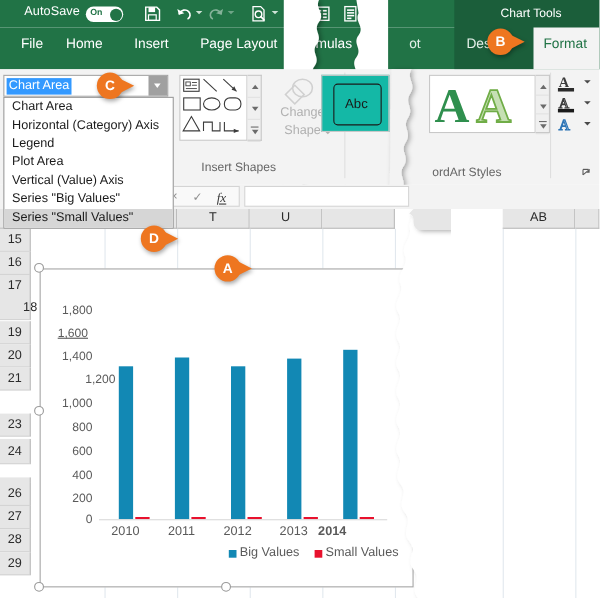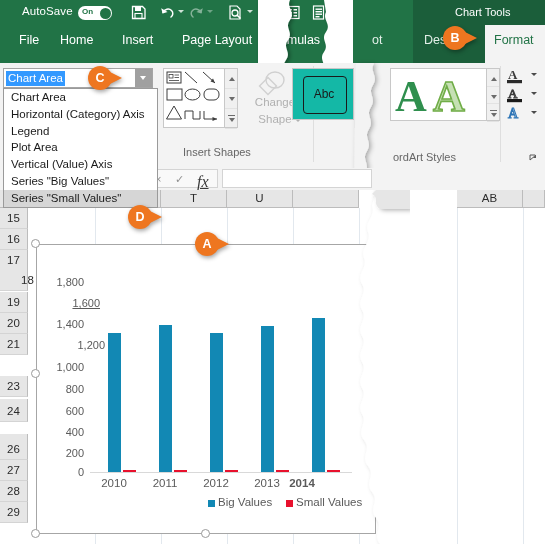--- a/index.html
+++ b/index.html
@@ -315,21 +315,21 @@
       </defs>
     <path filter="url(#sh2)" fill="#f3f3f3" d="M18 63 L36 63
       C 31 72 41 76 35 85 C 29 94 39 98 33 107 C 27 116 37 120 31 129
       C 25 138 35 142 29 151 C 23 160 33 164 27 173 L 25 190 L 16 190 Z"></path>
   </svg>
 
   <div class="fbar"></div>
   <div class="fb-btns">
     <span class="fb-ic" style="left:4px;">×</span>
     <span class="fb-ic" style="left:24px;">✓</span>
-    <span class="fb-ic" style="left:46px;font-style:italic;font-family:'Liberation Serif',serif;font-size:16px;color:#3a3a3a;text-decoration:underline;">fx</span>
+    <span class="fb-ic" style="left:46px;font-style:italic;font-family:'Liberation Serif',serif;font-size:12px;color:#3a3a3a;text-decoration:underline;">fx</span>
   </div>
   <div class="fb-input"></div>
 
   <div class="sheet">
 
     <div class="colhdr" style="left:0;width:29px;"></div>
     <div class="colhdr" style="left:29px;width:66px;"></div>
     <div class="colhdr" style="left:95px;width:66px;"></div>
     <div class="colhdr" style="left:161px;width:66px;">T</div>
     <div class="colhdr" style="left:227px;width:66px;">U</div>
@@ -359,21 +359,21 @@
     <div class="gridline-v" style="left:293px;top:18px;height:336px;"></div>
     <div class="gridline-v" style="left:359px;top:18px;height:336px;"></div>
     <div class="gridline-v" style="left:391px;top:18px;height:336px;"></div>
     <div class="gridline-v" style="left:457px;top:18px;height:336px;"></div>
     <div class="gridline-v" style="left:523px;top:18px;height:336px;"></div>
 
     <div class="chartobj">
       <div class="chart-border"></div>
 
       <div class="ylab" style="left:0;width:48px;top:32px;">1,800</div>
-      <div class="ylab" style="left:0;width:64px;top:53px;text-decoration:underline;">1,600</div>
+      <div class="ylab" style="left:0;width:44px;top:53px;text-decoration:underline;">1,600</div>
       <div class="ylab" style="left:0;width:48px;top:74px;">1,400</div>
       <div class="ylab" style="left:0;width:69px;top:95px;">1,200</div>
       <div class="ylab" style="left:0;width:48px;top:117px;">1,000</div>
       <div class="ylab" style="left:0;width:48px;top:139px;">800</div>
       <div class="ylab" style="left:0;width:48px;top:161px;">600</div>
       <div class="ylab" style="left:0;width:48px;top:182px;">400</div>
       <div class="ylab" style="left:0;width:48px;top:203px;">200</div>
       <div class="ylab" style="left:0;width:48px;top:222px;">0</div>
 
       <div class="plot">

